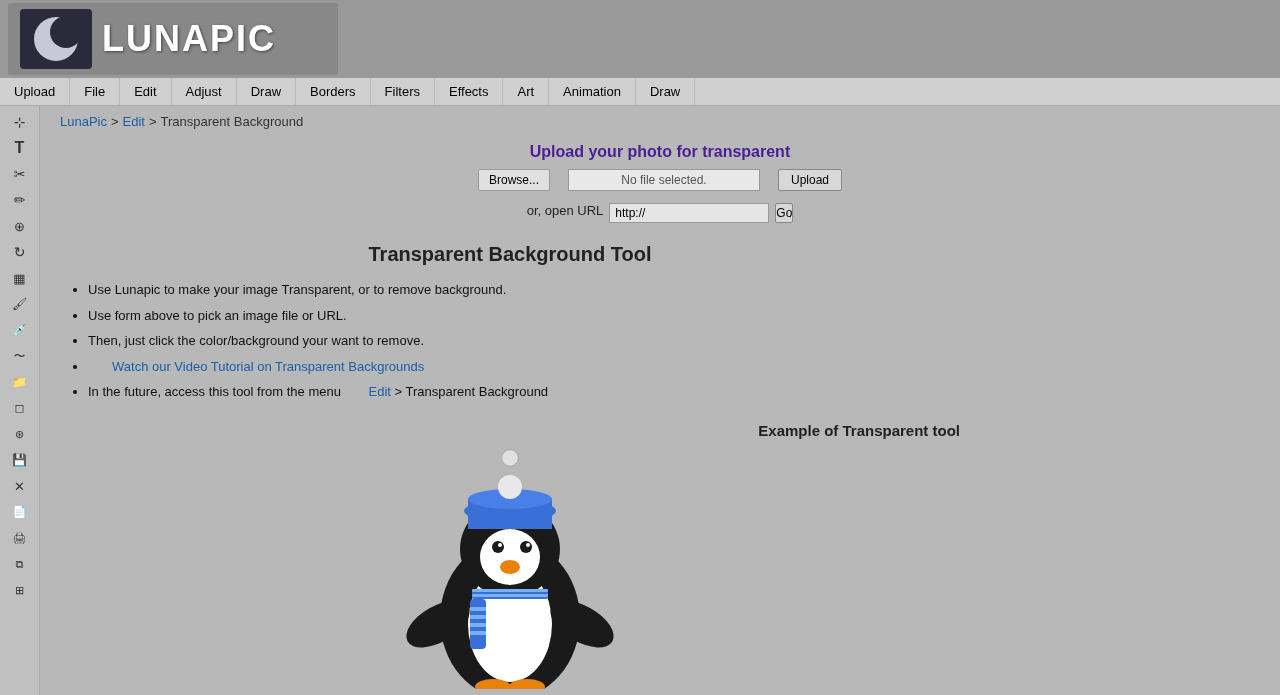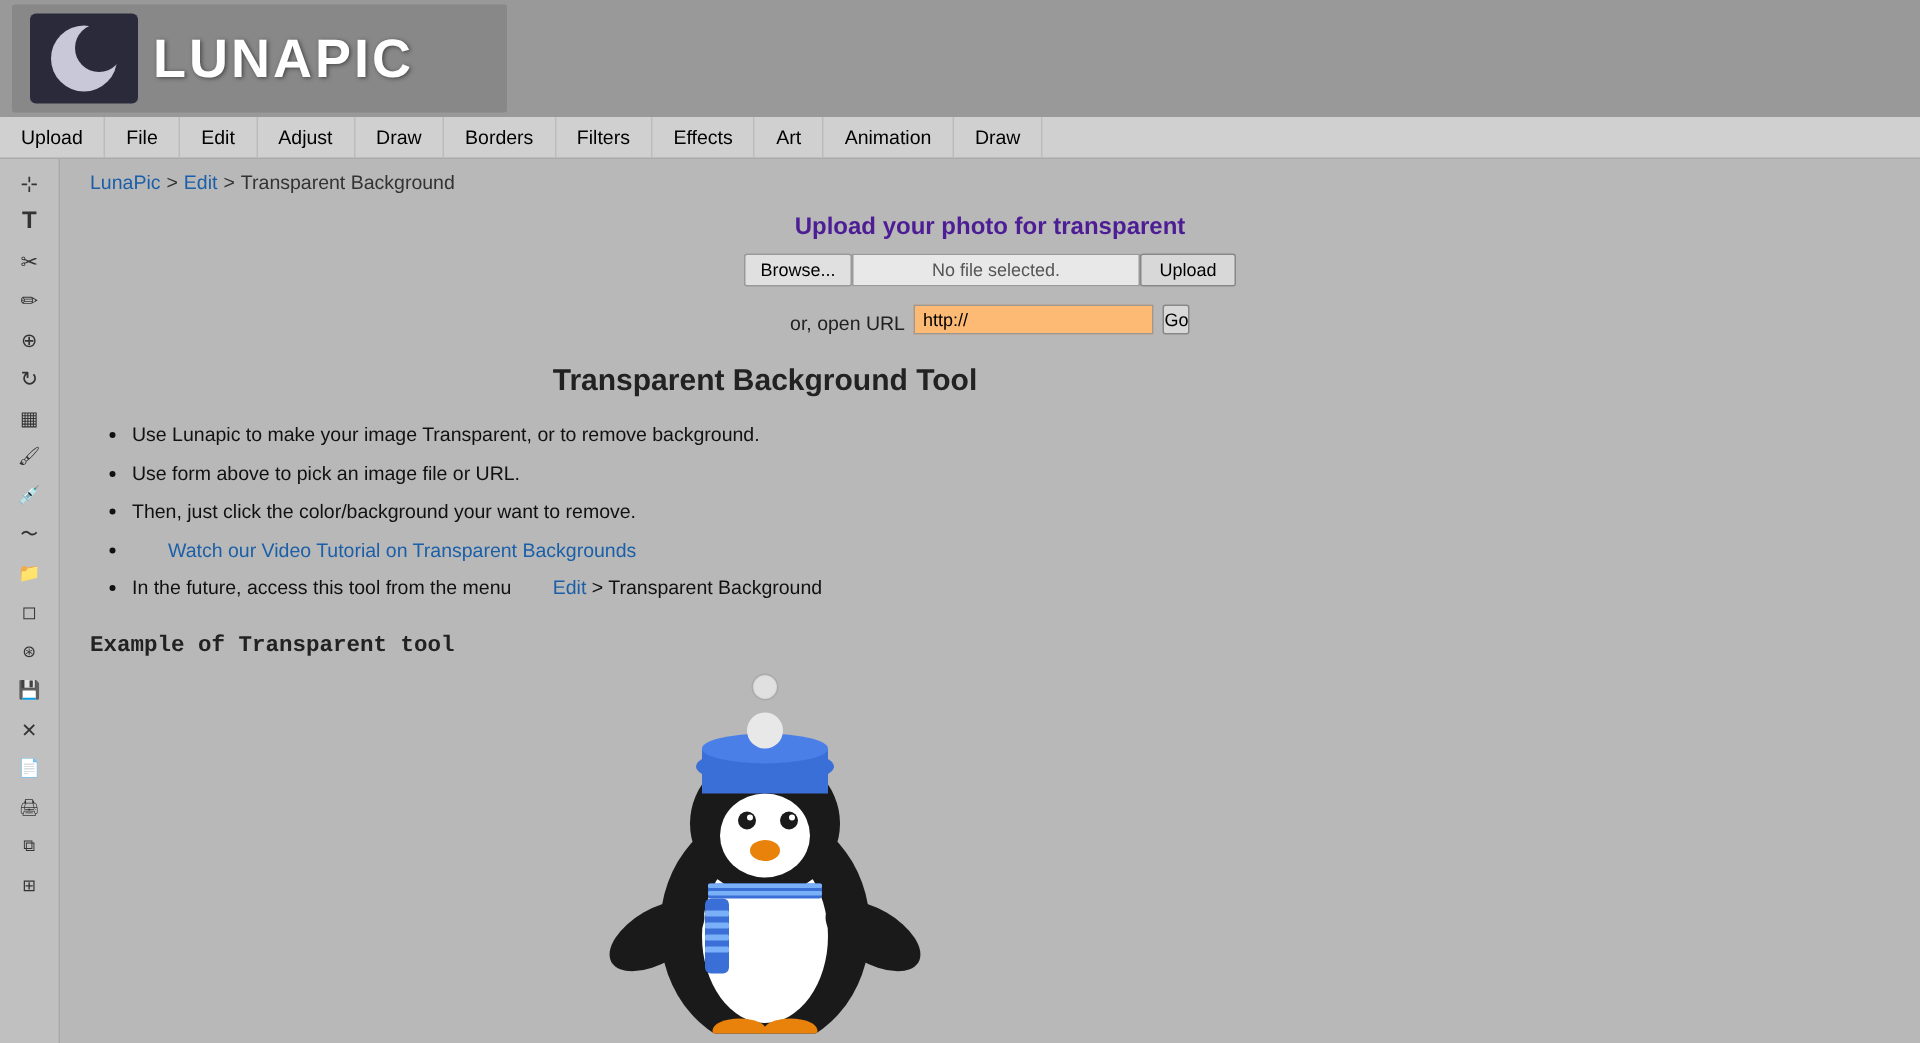--- a/index.html
+++ b/index.html
@@ -123,21 +123,21 @@
     #upload-title {
       font-size: 16px;
       font-weight: bold;
       color: #4c1d95;
       margin-bottom: 8px;
     }
     #upload-row {
       display: flex;
       align-items: flex-end;
       justify-content: center;
-      gap: 0;
+      gap: 18px;
       margin-bottom: 12px;
     }
     .browse-btn {
       padding: 3px 10px;
       background: #e0e0e0;
       border: 1px solid #999;
       border-radius: 2px;
       cursor: pointer;
       font-size: 12px;
     }
@@ -152,30 +152,30 @@
     .upload-btn {
       padding: 3px 12px;
       background: #d8d8d8;
       border: 1px solid #888;
       border-radius: 2px;
       cursor: pointer;
       font-size: 12px;
     }
     #url-row {
       display: flex;
-      align-items: flex-end;
+      align-items: flex-start;
       justify-content: center;
       gap: 6px;
     }
     .url-label { font-size: 13px; color: #222; }
     .url-input {
       width: 160px;
       padding: 2px 5px;
       border: 1px solid #999;
-      background: #fdba74;
+      background: #e5e5e5;
       font-size: 12px;
     }
     .go-btn {
       padding: 2px 0;
       background: #d8d8d8;
       border: 1px solid #888;
       border-radius: 2px;
       cursor: pointer;
       font-size: 12px;
     }
@@ -204,22 +204,21 @@
     }
     .list-link {
       color: #1a5fa8;
       text-decoration: none;
       cursor: pointer;
       margin-left: 24px;
     }
 
     
     #example-section {
-      text-align: left;
-      font-family: Liberation Mono, monospace;
+      text-align: right;
     }
     #example-title {
       font-size: 15px;
       font-weight: bold;
       color: #222;
       margin-bottom: 10px;
     }
     #penguin-area {
       position: relative;
       width: 400px;

